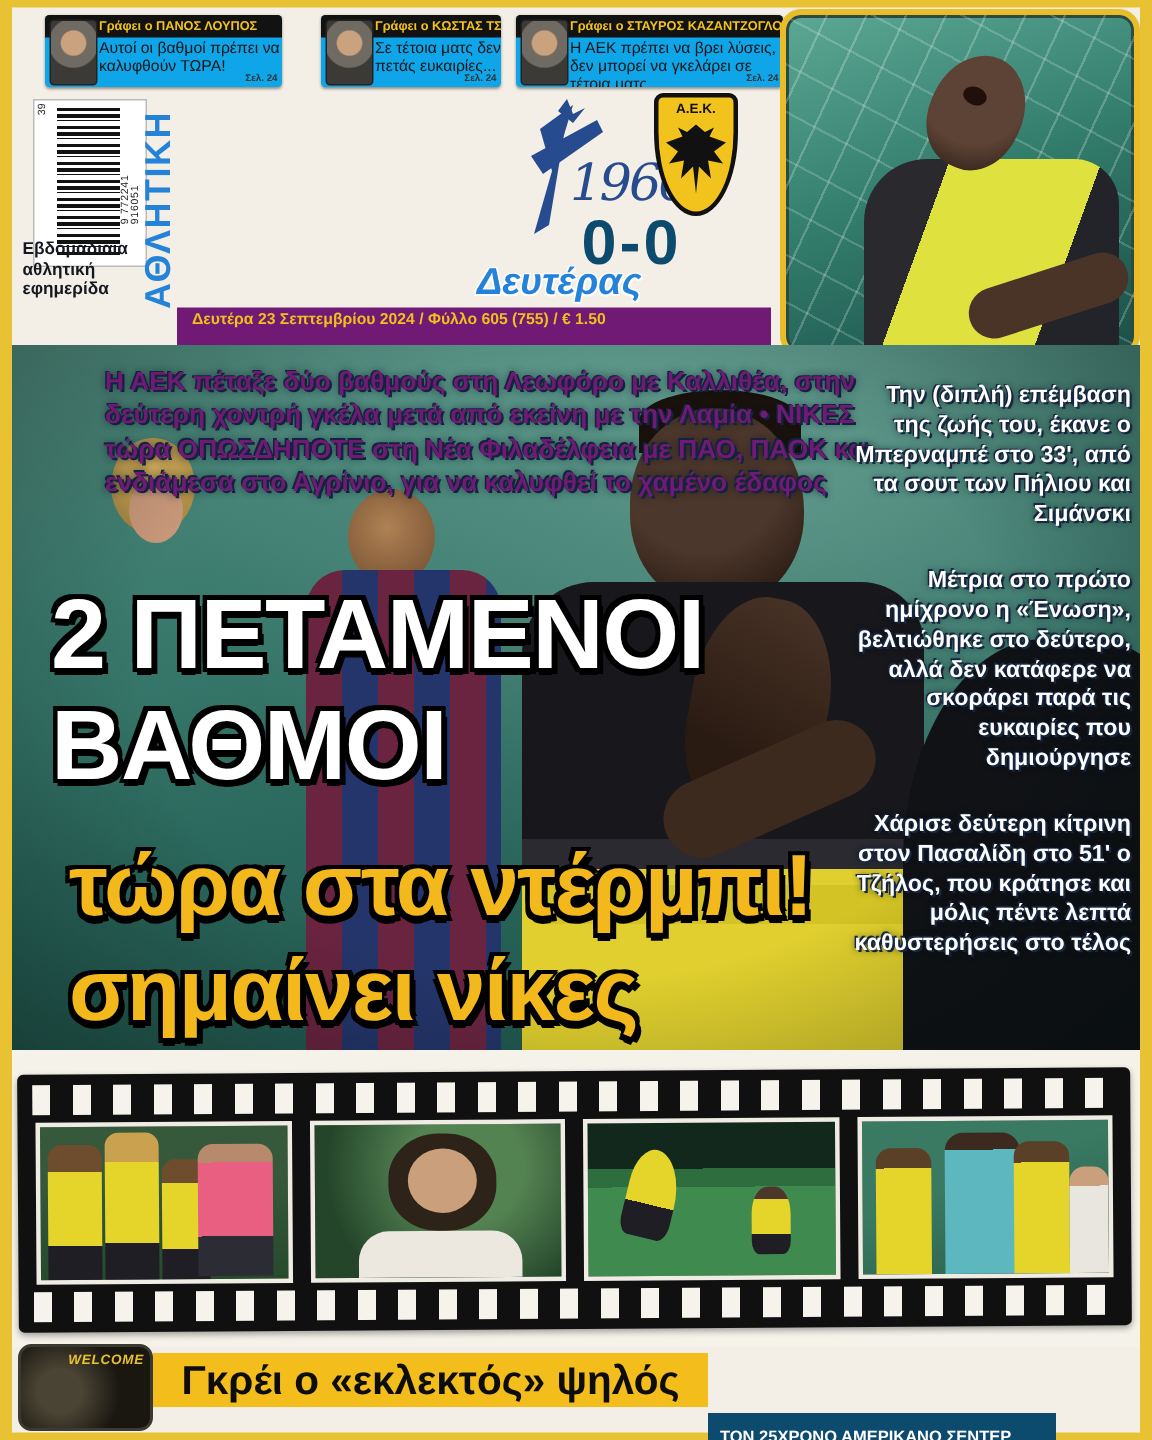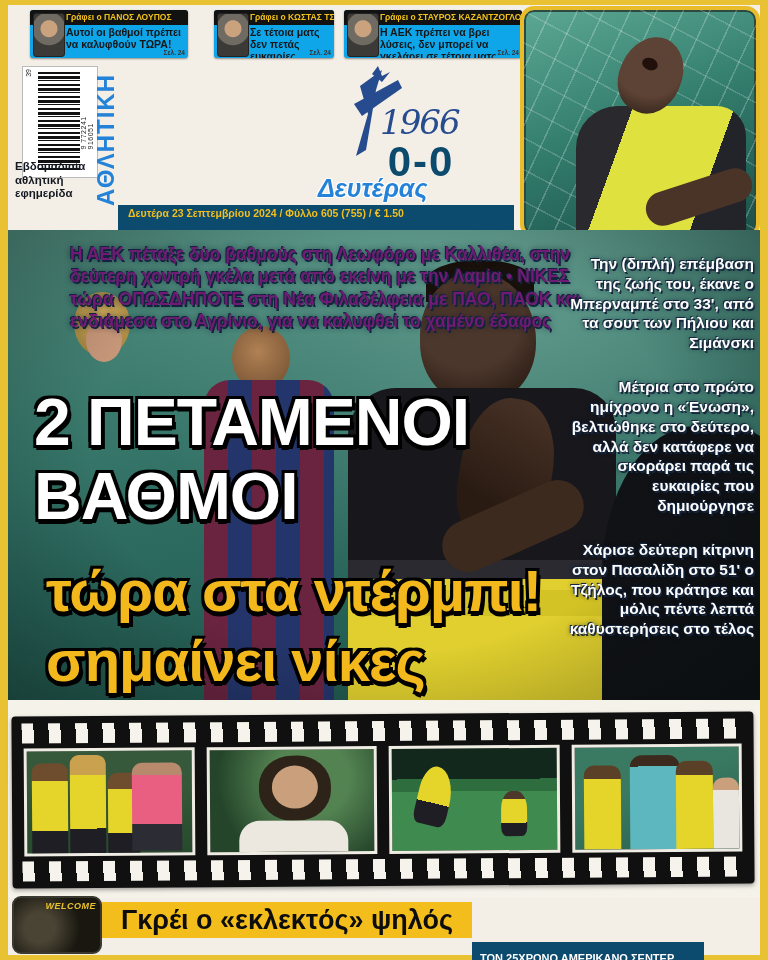--- a/index.html
+++ b/index.html
@@ -5,21 +5,21 @@
   html,body{margin:0;padding:0;background:#888;}
   .page{position:relative;width:768px;height:960px;background:#e9c233;overflow:hidden;
         font-family:"Liberation Sans","DejaVu Sans",sans-serif;}
   .paper{position:absolute;left:8px;top:5px;width:752px;height:950px;background:#f3efe6;}
 
   
   .strip{position:absolute;top:10px;height:48px;background:#0ea5e9;border-radius:3px;
          box-shadow:0 1px 2px rgba(0,0,0,.4);overflow:hidden;}
   .strip-head{height:15px;background:#121212;color:#f2c21d;font-size:8.5px;font-weight:bold;
               line-height:15px;padding-left:36px;white-space:nowrap;overflow:hidden;}
-  .strip-text{padding:2px 0 0 36px;font-size:10.5px;font-weight:700;line-height:1.12;color:#151515;}
+  .strip-text{padding:2px 0 0 36px;font-size:10.5px;font-weight:400;line-height:1.12;color:#151515;}
   .strip-page{position:absolute;right:3px;bottom:2px;font-size:6.5px;font-weight:bold;color:#333;}
   .strip-photo{position:absolute;left:3px;top:3px;width:30px;height:42px;border-radius:3px;border:1px solid #222;
                background:radial-gradient(circle at 50% 35%, #caa27e 0 8px, #6f6a62 9px 16px, #3c3a36 17px);}
   #strip1{left:30px;width:158px;}
   #strip2{left:214px;width:120px;}
   #strip3{left:344px;width:178px;}
 
   
   .barcode-box{position:absolute;left:22px;top:66px;width:74px;height:110px;background:#fff;border:1px solid #bbb;}
   .bars{position:absolute;left:15px;top:5px;width:42px;bottom:5px;
@@ -29,21 +29,21 @@
   .bc-39{position:absolute;left:2px;top:2px;writing-mode:vertical-rl;transform:rotate(180deg);
          font-size:7px;color:#222;}
   .tagline{position:absolute;left:15px;top:160px;width:86px;font-size:11.5px;font-weight:800;
            line-height:1.18;color:#141821;}
   .vert-title{position:absolute;left:92px;top:66px;height:140px;writing-mode:vertical-rl;
               transform:rotate(180deg);font-size:24px;font-weight:900;color:#2482d8;letter-spacing:1px;}
   .main-title{position:absolute;left:106px;top:50px;font-size:152px;line-height:0.95;font-weight:900;
               color:#2482d8;letter-spacing:-9px;text-shadow:0 0 1px #16589a;}
   .sub-title{position:absolute;left:318px;top:174px;font-size:25px;font-weight:bold;font-style:italic;
              color:#2482d8;text-shadow:-1px -1px 0 #fff,1px 1px 0 #fff,1px -1px 0 #fff,-1px 1px 0 #fff;}
-  .date-bar{position:absolute;left:118px;top:205px;width:386px;height:34px;background:#0c4a6e;
+  .date-bar{position:absolute;left:118px;top:205px;width:386px;height:34px;background:#701a75;
             color:#f2bf1d;font-size:10.5px;font-weight:800;line-height:17px;padding-left:10px;white-space:nowrap;}
 
   .kallithea{position:absolute;left:352px;top:64px;width:82px;height:100px;}
   .kallithea svg{position:absolute;left:0;top:0;}
   .kal-year{position:absolute;left:28px;top:38px;font-family:"DejaVu Serif","Liberation Serif",serif;
             font-style:italic;font-size:34px;color:#274b8f;letter-spacing:-2px;}
   .aek{position:absolute;left:436px;top:62px;width:56px;height:82px;background:#f2c21d;border:3px solid #111;
        border-radius:6px 6px 50% 50%/6px 6px 68% 68%;box-sizing:border-box;}
   .aek-label{position:absolute;top:2px;left:0;right:0;text-align:center;font-size:9px;font-weight:bold;color:#111;}
   .aek-eagle{position:absolute;left:50%;top:14px;transform:translateX(-50%);}
@@ -191,20 +191,26 @@
   <div class="date-bar">Δευτέρα 23 Σεπτεμβρίου 2024 / Φύλλο 605 (755) / € 1.50</div>
 
   <div class="kallithea">
     <svg width="82" height="100" viewBox="0 0 82 100">
       <path d="M8 22 L30 6 L24 26 L14 86 L4 92 L16 50 Z" fill="#274b8f"></path>
       <path d="M2 40 L46 16 L50 24 L10 52 Z" fill="#274b8f"></path>
       <path d="M20 10 L26 2 L30 12 L38 8 L30 18 Z" fill="#274b8f"></path>
     </svg>
     <div class="kal-year">1966</div>
   </div>
+  <div class="aek">
+    <div class="aek-label">Α.Ε.Κ.</div>
+    <svg class="aek-eagle" width="44" height="54" viewBox="0 0 44 54">
+      <path d="M22 4 L16 9 L10 6 L13 12 L2 16 L10 22 L4 30 L14 28 L12 40 L20 32 L22 50 L24 32 L32 40 L30 28 L40 30 L34 22 L42 16 L31 12 L34 6 L28 9 Z" fill="#111"></path>
+    </svg>
+  </div>
   <div class="score">0-0</div>
 
   <div class="tr-photo">
     <div class="net"></div>
     <div class="tr-torso"></div>
     <div class="tr-head"></div>
     <div class="tr-mouth"></div>
     <div class="tr-arm"></div>
   </div>
 

